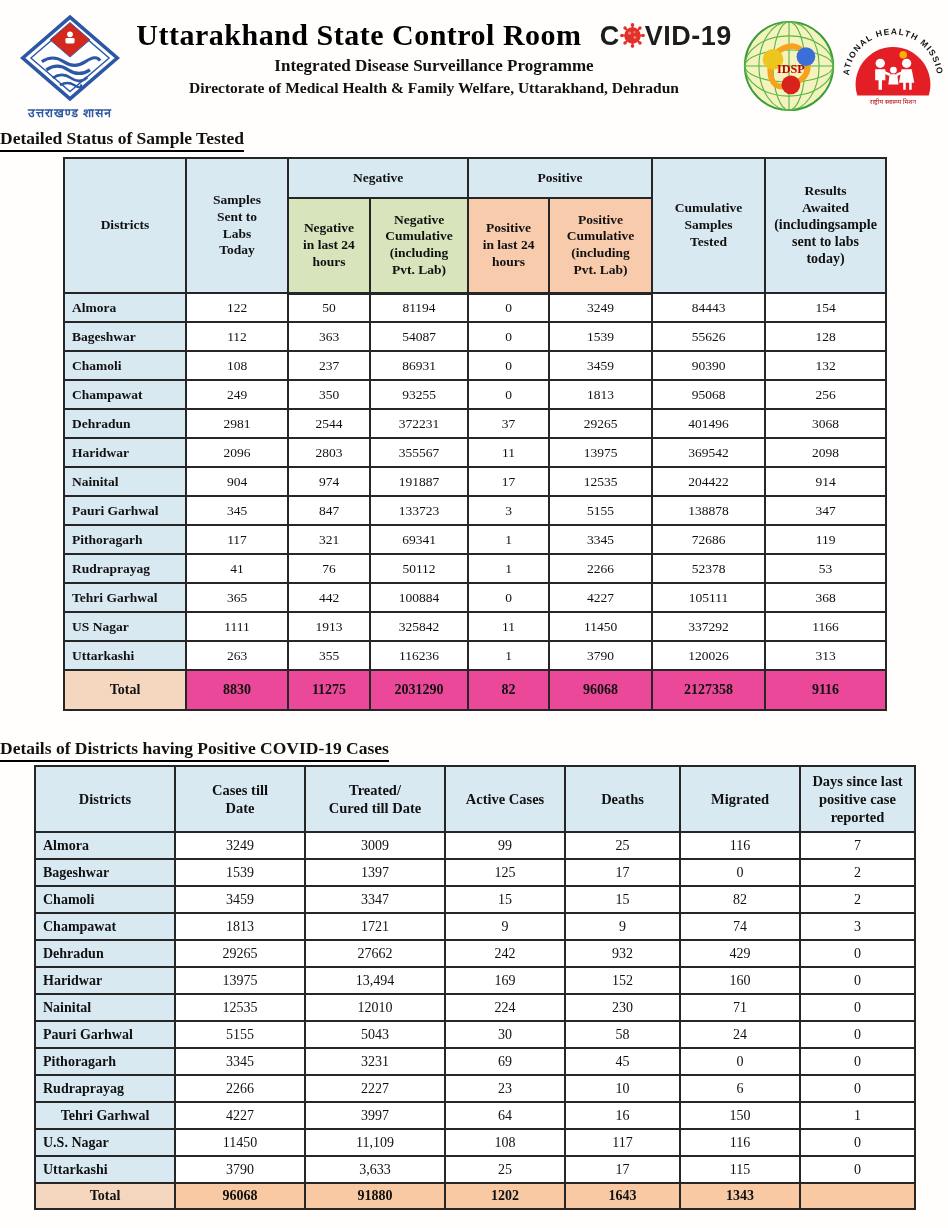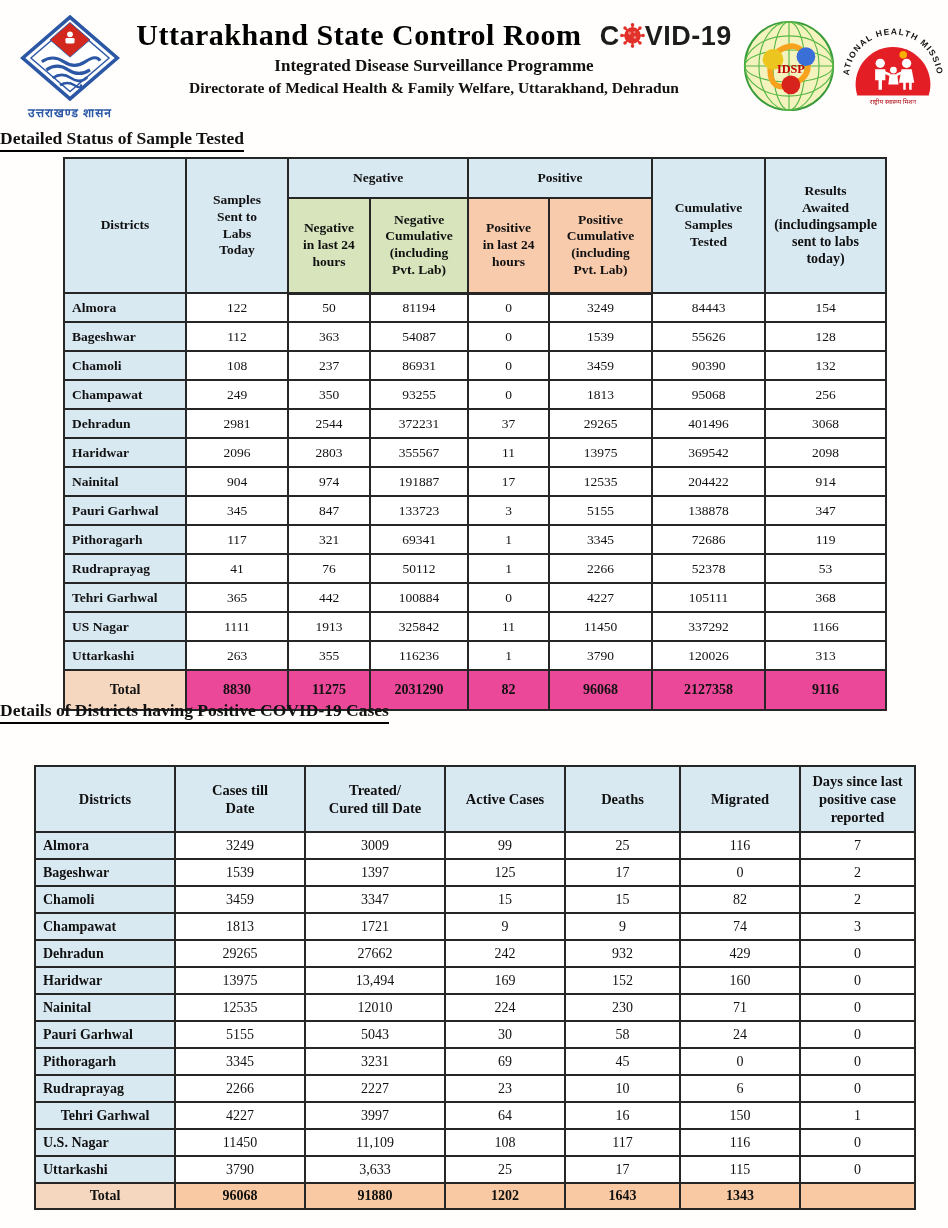--- a/index.html
+++ b/index.html
@@ -16,21 +16,21 @@
   .covid { font-family:"Liberation Sans","DejaVu Sans",sans-serif; font-size:27px; font-weight:800; color:#1c1c1c; letter-spacing:0.5px; margin-left:18px; white-space:nowrap; }
   .covid svg { vertical-align:-3px; }
   .sub1 { font-size:17px; font-weight:bold; margin-top:4px; }
   .sub2 { font-size:15.5px; font-weight:bold; margin-top:3px; }
   .logo-idsp { position:absolute; left:742px; top:10px; }
   .logo-nhm { position:absolute; left:842px; top:2px; }
 
   
   .tbl-title-wrap { position:absolute; width:948px; text-align:left; }
   .tt1 { top:128px; }
-  .tt2 { top:700px; }
+  .tt2 { top:738px; }
   .tbl-title { display:inline-block; font-size:17.5px; font-weight:bold; border-bottom:2.5px solid #000; padding-bottom:1px; }
 
   
   table { border-collapse:collapse; table-layout:fixed; background:#fff; }
   th, td { border:2px solid #262626; text-align:center; vertical-align:middle; overflow:hidden; }
   th { font-weight:bold;text-align:center; }
   .pre { white-space:pre-line; }
 
   .t1 { position:absolute; left:63px; top:157px; width:822px; border:2.5px solid #262626; }
   .t1 th { font-size:13.5px; line-height:1.25; }

